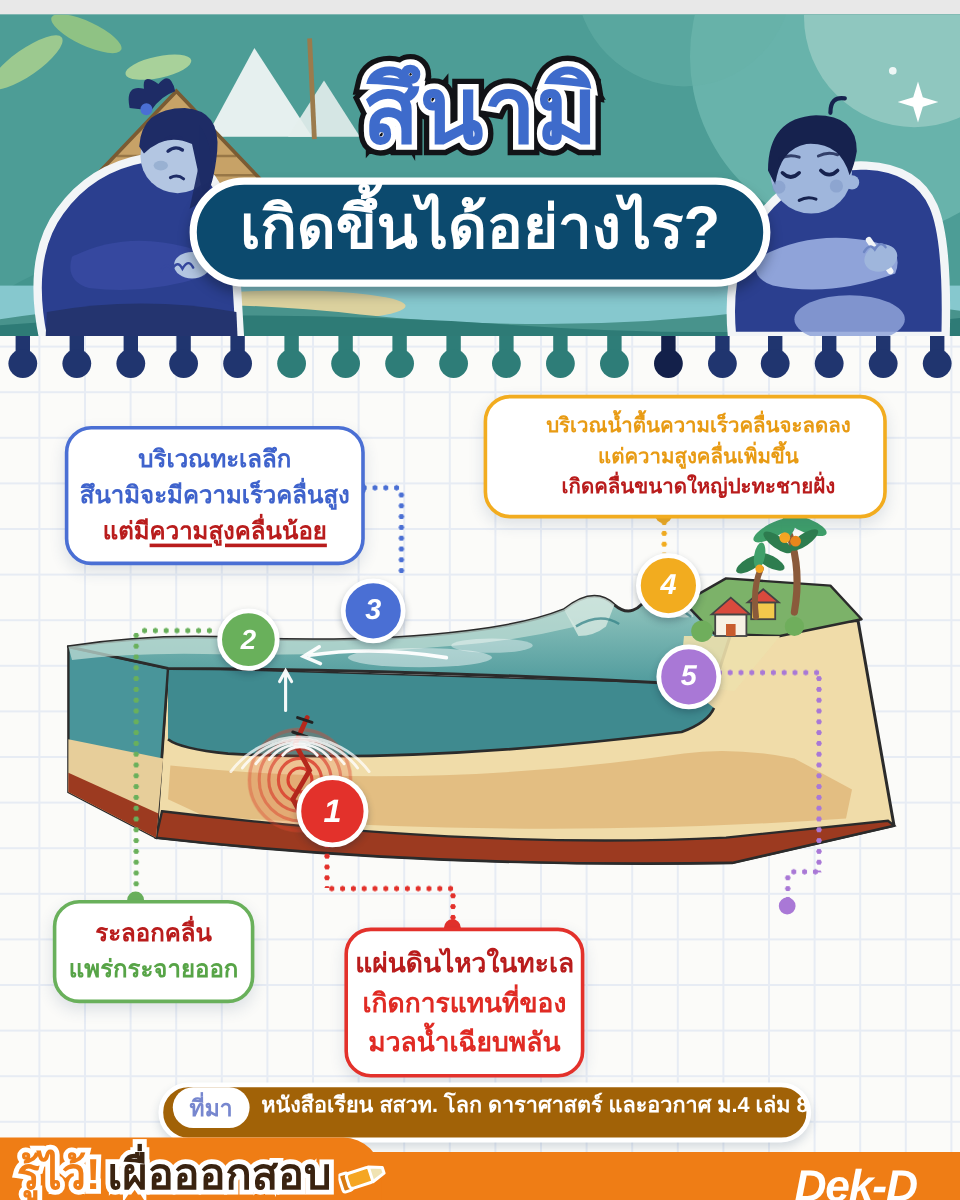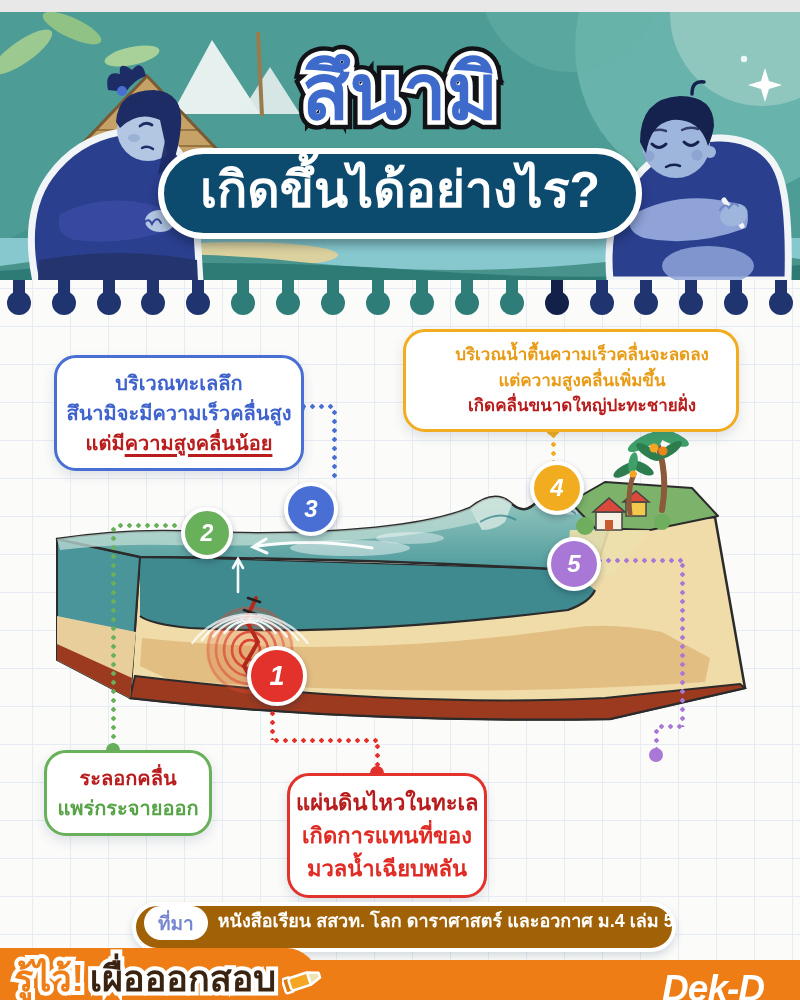--- a/index.html
+++ b/index.html
@@ -328,21 +328,21 @@
 
   <div class="callout co-red" style="left:287px;top:761px;width:182px;font-size:22px;">
     <span class="ln dark">แผ่นดินไหวในทะเล</span>
     <span class="ln tint">เกิดการแทนที่ของ</span>
     <span class="ln tint">มวลน้ำเฉียบพลัน</span>
   </div>
 
 
   <div class="source-bar">
     <span class="source-label">ที่มา</span>
-    <span class="source-text">หนังสือเรียน สสวท. โลก ดาราศาสตร์ และอวกาศ ม.4 เล่ม 5</span>
+    <span class="source-text">หนังสือเรียน สสวท. โลก ดาราศาสตร์ และอวกาศ ม.4 เล่ม 8</span>
   </div>
 
   <div class="footer"></div>
   <div class="footer-tab"></div>
   <div class="tagline">
     <span class="outline-stack word tg-hl">
       <span class="layer">รู้ไว้!</span>
       <span class="front">รู้ไว้!</span>
     </span>
     <span class="outline-stack word tg-rest">

